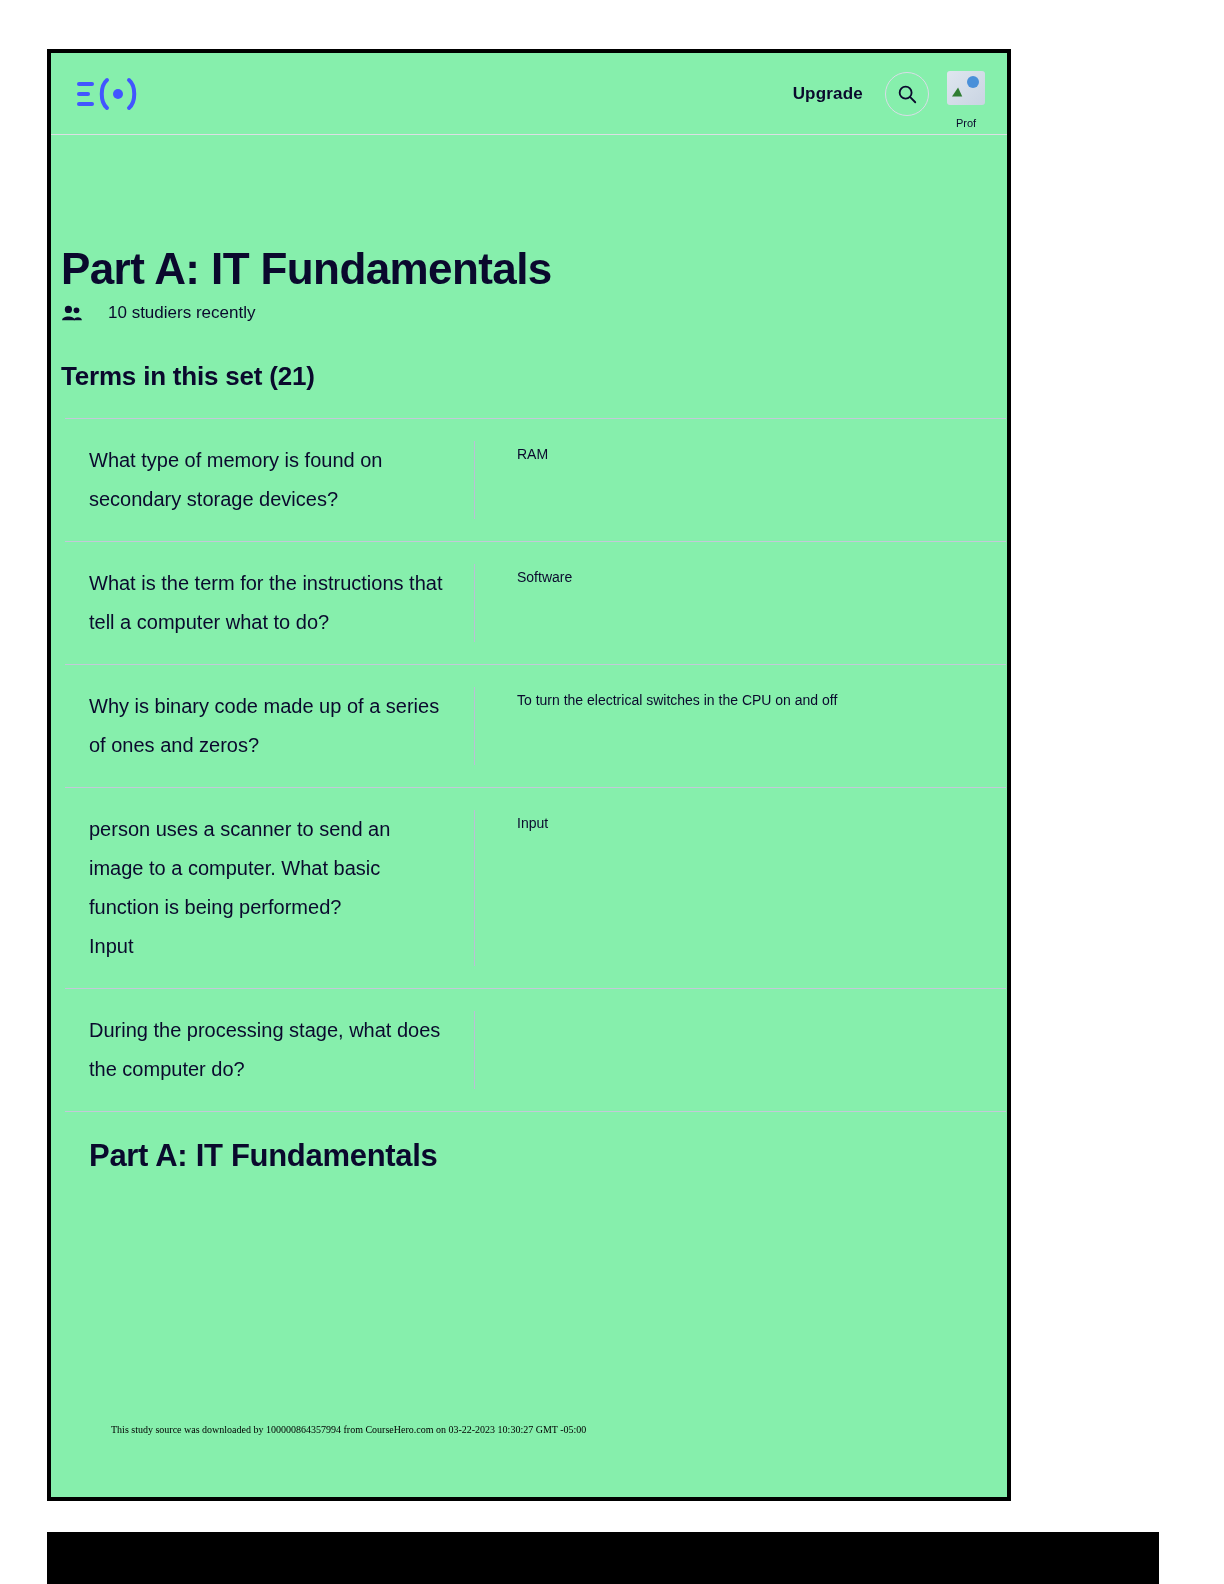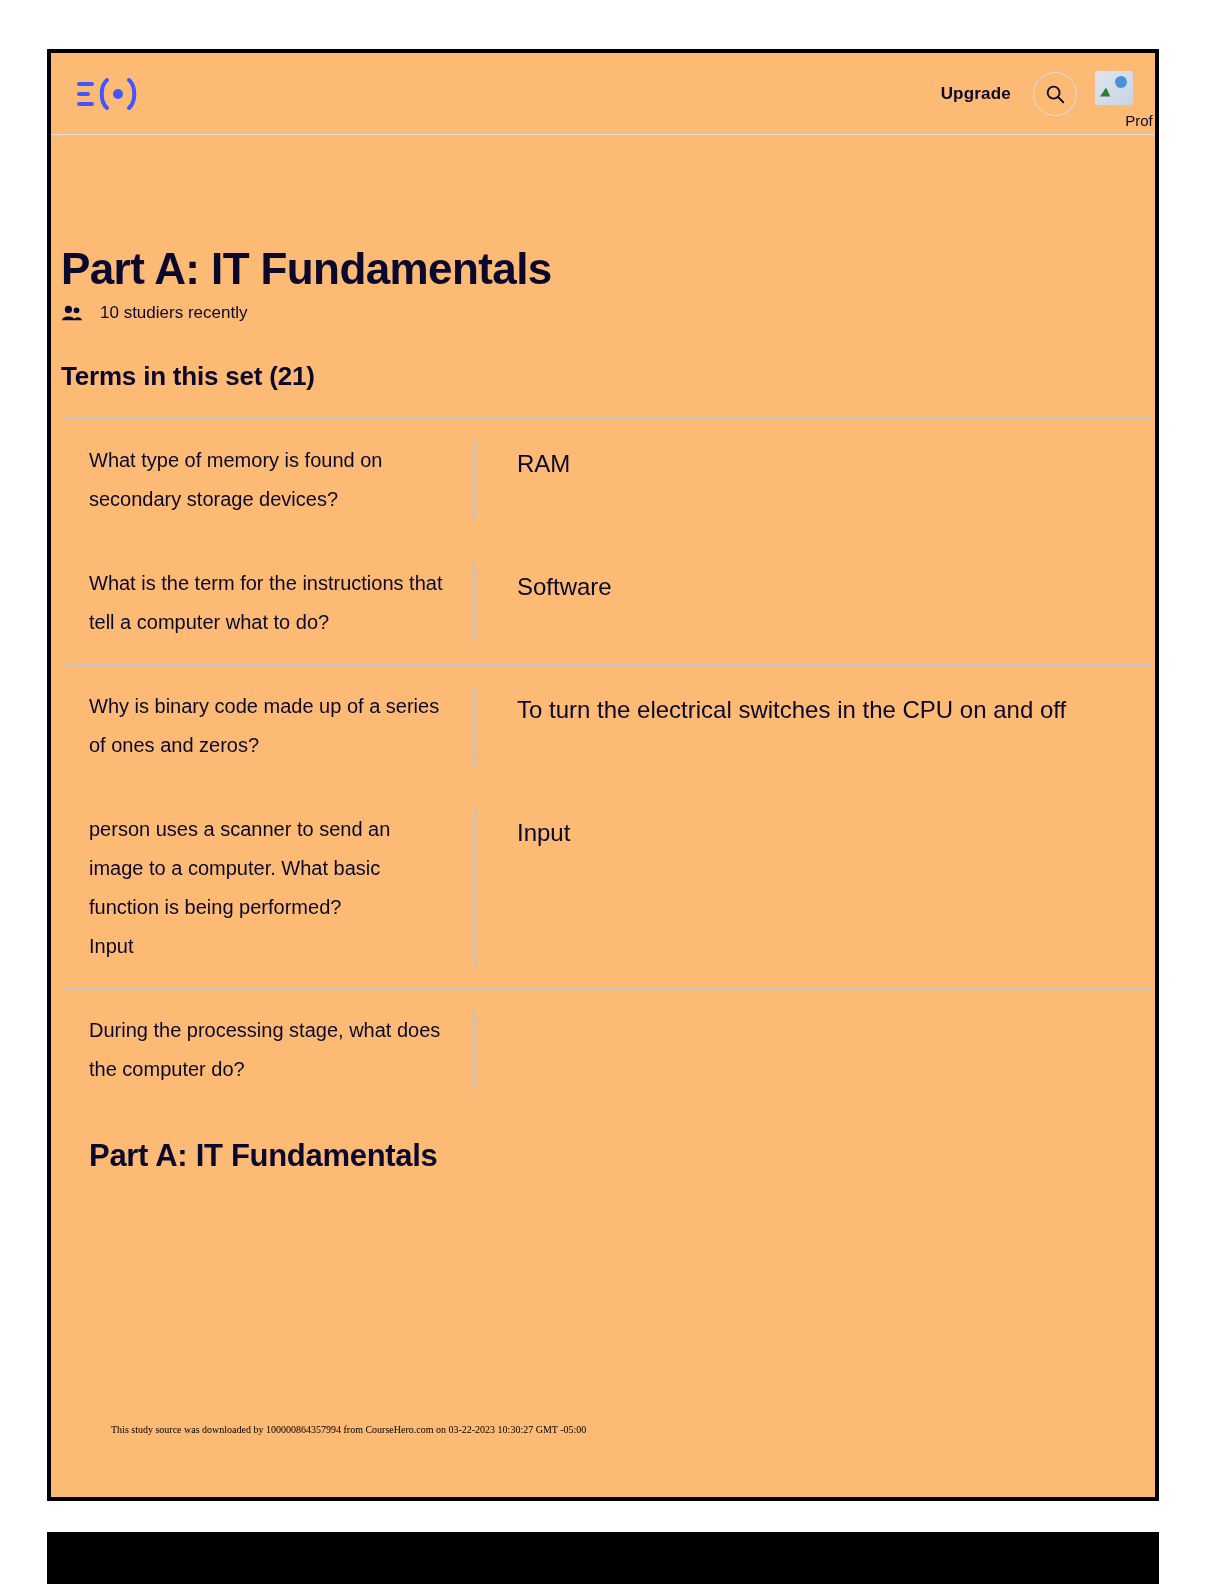--- a/index.html
+++ b/index.html
@@ -14,24 +14,24 @@
     width: 1224px;
     height: 1584px;
     background: #ffffff;
     overflow: hidden;
   }
   
   .doc-frame {
     position: absolute;
     left: 47px;
     top: 49px;
-    width: 1112px;
+    width: 964px;
     height: 1452px;
     border: 4px solid #000000;
-    background: #fdba74;
+    background: #86efac;
   }
   .doc-inner {
     position: absolute;
     left: 0; top: 0; right: 0; bottom: 0;
     overflow: hidden;
   }
   
   .header {
     position: relative;
     height: 82px;
@@ -98,44 +98,43 @@
     left: 20px; top: 5px;
     width: 12px; height: 12px;
     background: #4a90d9;
     border-radius: 50%;
   }
   .avatar-label {
     position: absolute;
     left: 50%;
     transform: translateX(-50%);
     bottom: -12px;
-    font-size: 15px;
+    font-size: 11px;
     color: #0a092d;
     white-space: nowrap;
-    margin-left: 25px;
   }
   
   .content {
     padding: 0 0 0 0;
   }
   .title-block {
     padding: 110px 0 0 10px;
   }
   .page-title {
     font-size: 44px;
     font-weight: bold;
     color: #0a092d;
     letter-spacing: -0.6px;
     margin: 0 0 10px 0;
     line-height: 1.1;
   }
   .studiers {
     display: flex;
     align-items: center;
-    gap: 17px;
+    gap: 25px;
     font-size: 17px;
     color: #0a092d;
     margin-bottom: 38px;
   }
   .terms-heading {
     font-size: 26px;
     font-weight: bold;
     color: #0a092d;
     margin: 0 0 26px 0;
     letter-spacing: -0.2px;
@@ -155,21 +154,21 @@
     width: 410px;
     padding: 0 28px 0 24px;
     font-size: 20px;
     line-height: 1.95;
     color: #0a092d;
     border-right: 1px solid #b9c0d4;
   }
   .def-cell {
     flex: 1;
     padding: 0 24px 0 42px;
-    font-size: 24px;
+    font-size: 14px;
     line-height: 1.95;
     color: #0a092d;
   }
   
   .footer-title {
     font-size: 31px;
     font-weight: bold;
     color: #0a092d;
     padding: 26px 0 0 38px;
     letter-spacing: -0.3px;

